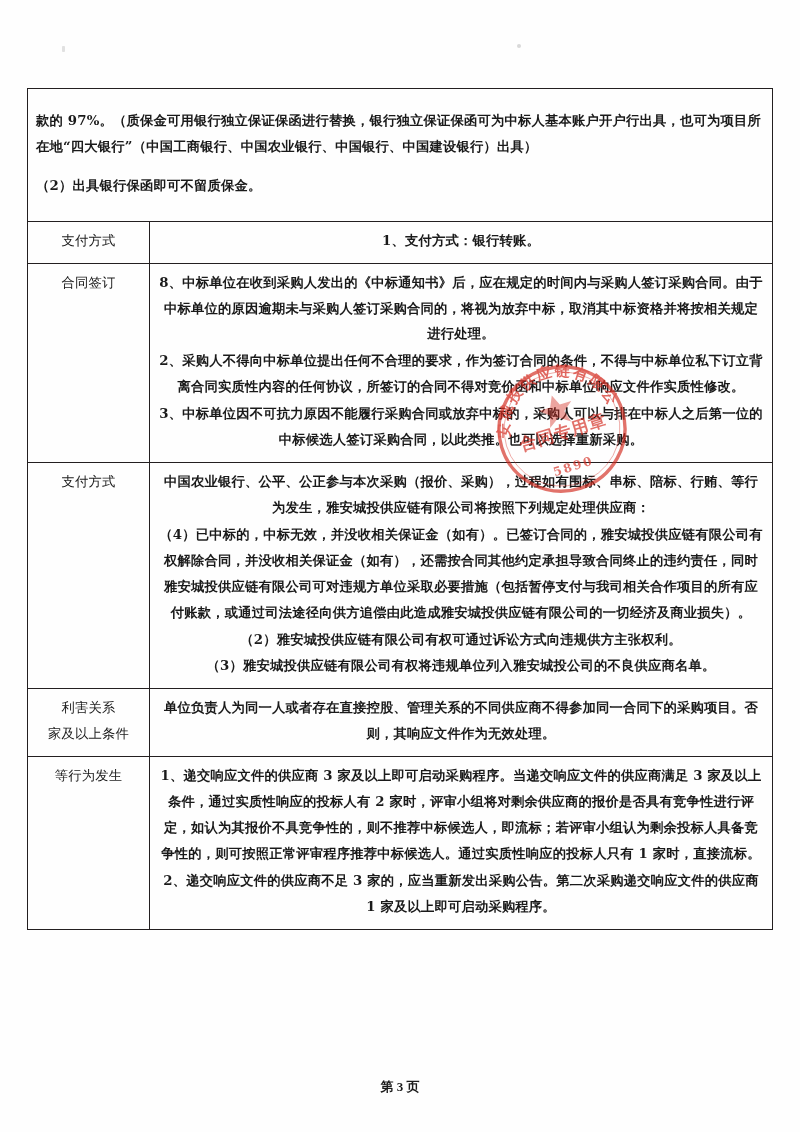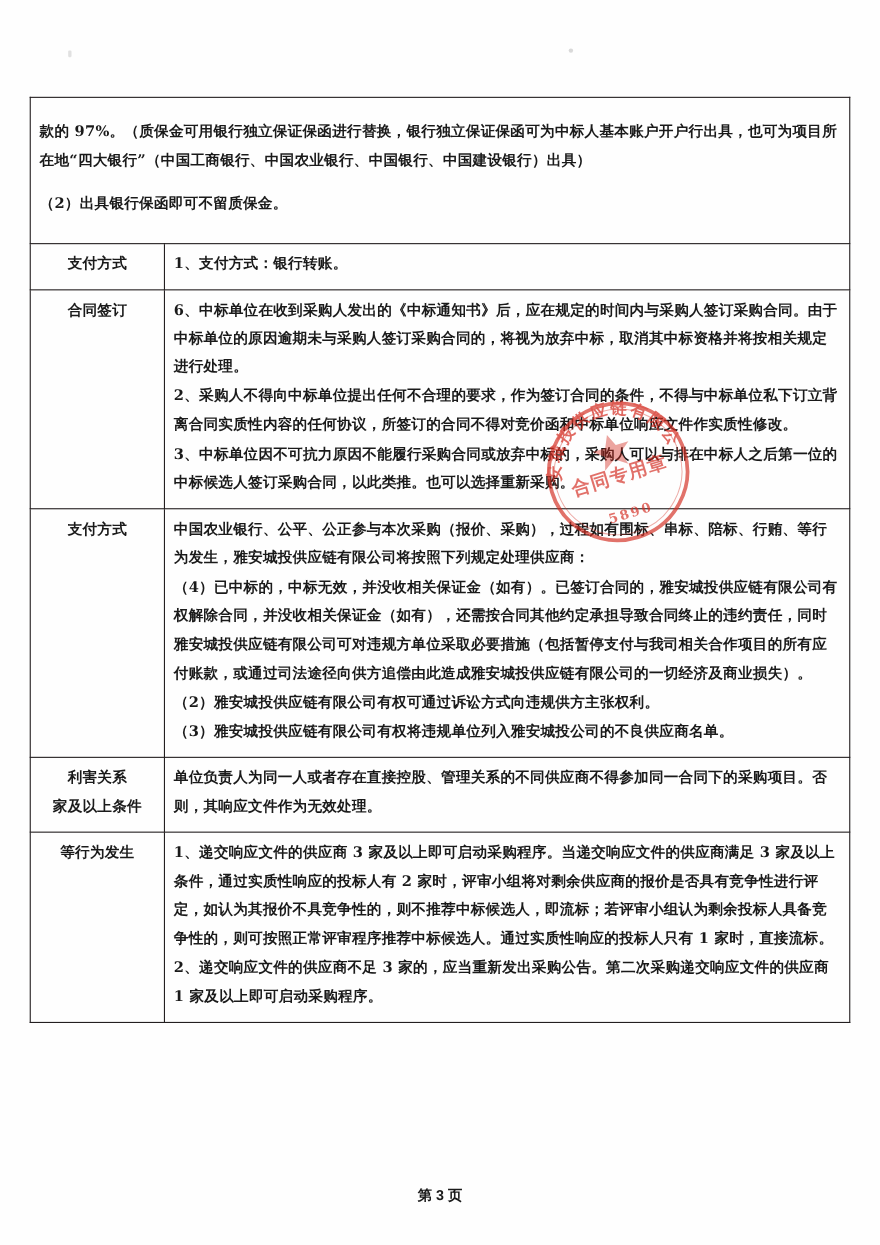--- a/index.html
+++ b/index.html
@@ -45,30 +45,31 @@
     vertical-align: top;
     padding: 6px 8px 8px 8px;
     font-size: 13.3px;
     line-height: 1.95;
     letter-spacing: 0.2px;
   }
   td.label {
     width: 122px;
     text-align: center;
     vertical-align: middle;
-    font-weight: bold;
+    font-weight: normal;
     padding: 6px 2px;
     line-height: 1.9;
   }
   td.body {
     font-weight: bold;
   }
   td.body p {
     margin: 0 0 1px 0;
     text-indent: 0;
+    text-align: center;
   }
   .tight { line-height: 1.75; }
   .compact td { line-height: 1.78; }
 
   
   td.fullbody {
     font-weight: bold;
     line-height: 1.95;
   }
 
@@ -77,21 +78,21 @@
   }
 
   .footer {
     position: absolute;
     left: 0;
     top: 1078px;
     width: 800px;
     text-align: center;
     font-size: 13px;
     font-weight: bold;
-    font-family: Liberation Sans, sans-serif;
+    font-family: Liberation Serif, serif;
   }
 
   
   .seal {
     position: absolute;
     left: 487px;
     top: 354px;
     width: 150px;
     height: 150px;
     pointer-events: none;
@@ -124,21 +125,21 @@
       <tr>
         <td class="label">支付方式</td>
         <td class="body">
           <p>1、支付方式：银行转账。</p>
         </td>
       </tr>
 
       <tr>
         <td class="label">合同签订</td>
         <td class="body">
-          <p>6、中标单位在收到采购人发出的《中标通知书》后，应在规定的时间内与采购人签订采购合同。由于中标单位的原因逾期未与采购人签订采购合同的，将视为放弃中标，取消其中标资格并将按相关规定进行处理。</p>
+          <p>8、中标单位在收到采购人发出的《中标通知书》后，应在规定的时间内与采购人签订采购合同。由于中标单位的原因逾期未与采购人签订采购合同的，将视为放弃中标，取消其中标资格并将按相关规定进行处理。</p>
           <p>2、采购人不得向中标单位提出任何不合理的要求，作为签订合同的条件，不得与中标单位私下订立背离合同实质性内容的任何协议，所签订的合同不得对竞价函和中标单位响应文件作实质性修改。</p>
           <p>3、中标单位因不可抗力原因不能履行采购合同或放弃中标的，采购人可以与排在中标人之后第一位的中标候选人签订采购合同，以此类推。也可以选择重新采购。</p>
         </td>
       </tr>
 
       <tr>
         <td class="label">支付方式</td>
         <td class="body">
           <p>中国农业银行、公平、公正参与本次采购（报价、采购），过程如有围标、串标、陪标、行贿、等行为发生，雅安城投供应链有限公司将按照下列规定处理供应商：</p>
           <p>（4）已中标的，中标无效，并没收相关保证金（如有）。已签订合同的，雅安城投供应链有限公司有权解除合同，并没收相关保证金（如有），还需按合同其他约定承担导致合同终止的违约责任，同时雅安城投供应链有限公司可对违规方单位采取必要措施（包括暂停支付与我司相关合作项目的所有应付账款，或通过司法途径向供方追偿由此造成雅安城投供应链有限公司的一切经济及商业损失）。</p>

